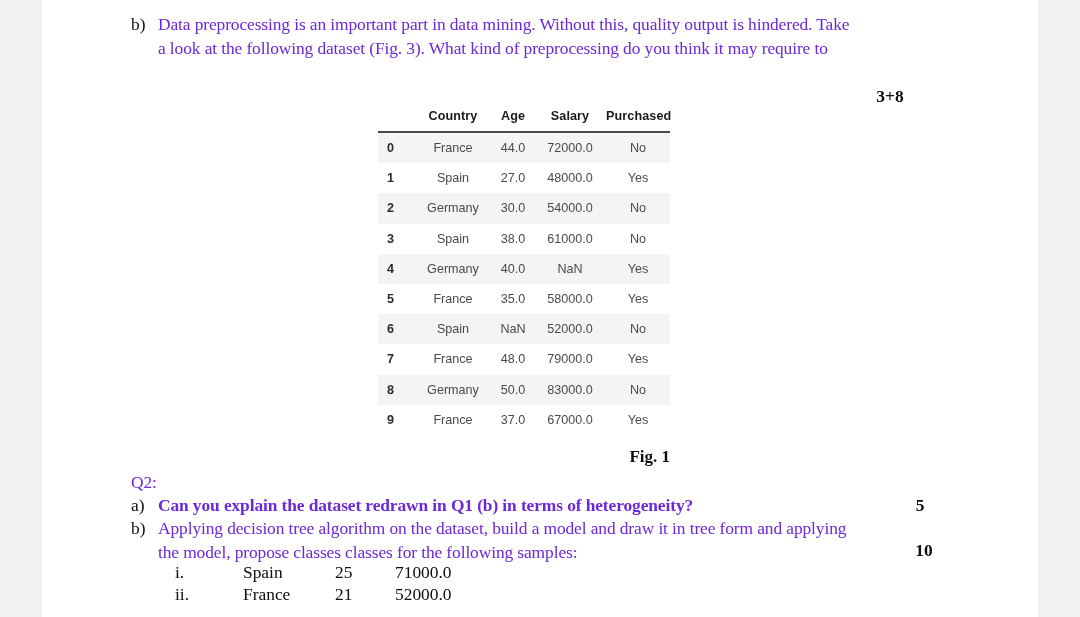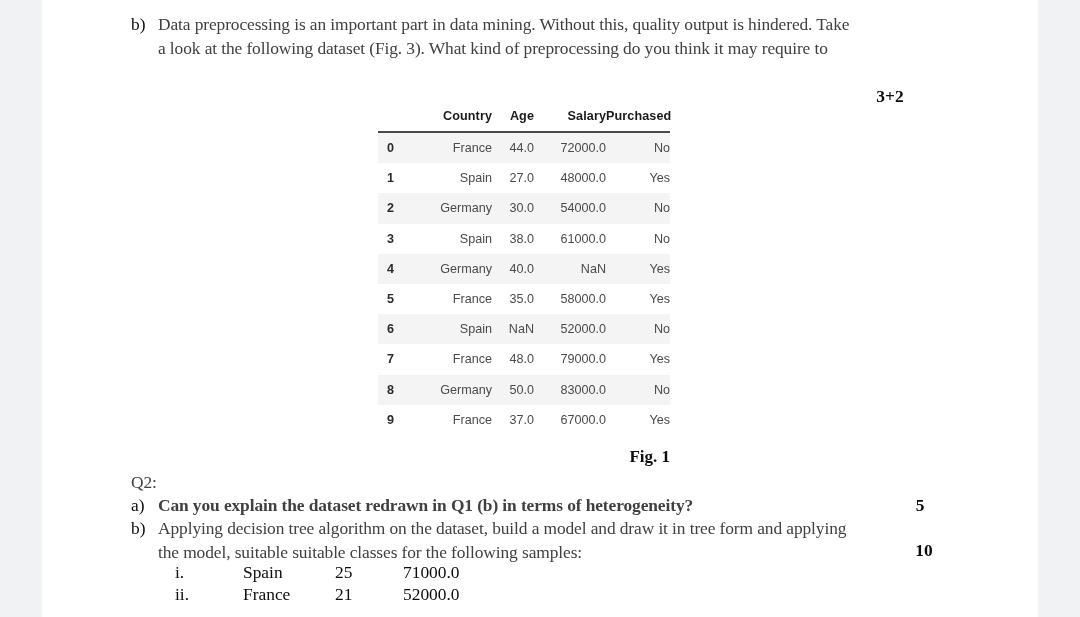--- a/index.html
+++ b/index.html
@@ -25,21 +25,21 @@
     background: #ffffff;
     overflow: hidden;
   }
 
   
   .qblock {
     position: absolute;
     font-family: "Liberation Serif", "DejaVu Serif", serif;
     font-size: 17.4px;
     line-height: 24.2px;
-    color: #404040;
+    color: #6d28d9;
     letter-spacing: -0.1px;
   }
   .marker {
     position: absolute;
     font-family: "Liberation Serif", "DejaVu Serif", serif;
     font-size: 17.4px;
     line-height: 24.2px;
     color: #0d0d0d;
   }
   .mark-score {
@@ -65,21 +65,21 @@
     border-spacing: 0;
     font-family: "Liberation Sans", "DejaVu Sans", sans-serif;
     font-size: 12.6px;
     color: #222222;
     width: 292px;
     table-layout: fixed;
   }
   table.df th, table.df td {
     padding: 0;
     border: none;
-    text-align: right;
+    text-align: center;
     vertical-align: middle;
     white-space: nowrap;
   }
   table.df thead th {
     font-weight: bold;
     color: #1a1a1a;
     height: 24px;
     padding-bottom: 3px;
     letter-spacing: 0.1px;
   }
@@ -124,35 +124,35 @@
   .sample-row {
     position: absolute;
     font-family: "Liberation Serif", "DejaVu Serif", serif;
     font-size: 17.4px;
     line-height: 23px;
     color: #0d0d0d;
   }
   .sample-rn   { position: absolute; left: 0;    text-align: left; }
   .sample-ctry { position: absolute; left: 68px; text-align: left; }
   .sample-age  { position: absolute; left: 160px; text-align: right; }
-  .sample-sal  { position: absolute; left: 228px; text-align: center; }
+  .sample-sal  { position: absolute; left: 220px; text-align: center; }
 </style>
 </head>
 <body>
 
 <div id="page">
 
   <div class="marker" style="left:89px; top:12px;">b)</div>
 
   <div class="qblock" style="left:116px; top:12px;">
     <div class="qtext-line">Data preprocessing is an important part in data mining. Without this, quality output is hindered. Take</div>
     <div class="qtext-line">a look at the following dataset (Fig. 3). What kind of preprocessing do you think it may require to</div>
   </div>
 
-  <div class="mark-score" style="left:808px; top:84px; width:80px;">3+2</div>
+  <div class="mark-score" style="left:808px; top:84px; width:80px;">3+8</div>
 
   <div id="df-wrap">
     <table class="df">
       <colgroup>
         <col class="c-idx">
           <col class="c-ctry">
           <col class="c-age">
           <col class="c-sal">
           <col class="c-pur">
       </colgroup>
@@ -246,21 +246,21 @@
 
   <div class="marker" style="left:89px; top:493px;">a)</div>
   <div class="qblock" style="left:116px; top:493px;font-weight:bold;">
     <div class="qtext-line">Can you explain the dataset redrawn in Q1 (b) in terms of heterogeneity?</div>
   </div>
   <div class="mark-score" style="left:838px; top:493px; width:80px;">5</div>
 
   <div class="marker" style="left:89px; top:516px;">b)</div>
   <div class="qblock" style="left:116px; top:516px;">
     <div class="qtext-line">Applying decision tree algorithm on the dataset, build a model and draw it in tree form and applying</div>
-    <div class="qtext-line">the model, suitable suitable classes for the following samples:</div>
+    <div class="qtext-line">the model, propose classes classes for the following samples:</div>
   </div>
   <div class="mark-score" style="left:842px; top:538px; width:80px;">10</div>
 
   <div class="sample-row" style="left:133px; top:561px; width:420px;">
     <span class="sample-rn">i.</span>
     <span class="sample-ctry">Spain</span>
     <span class="sample-age">25</span>
     <span class="sample-sal">71000.0</span>
   </div>
 

